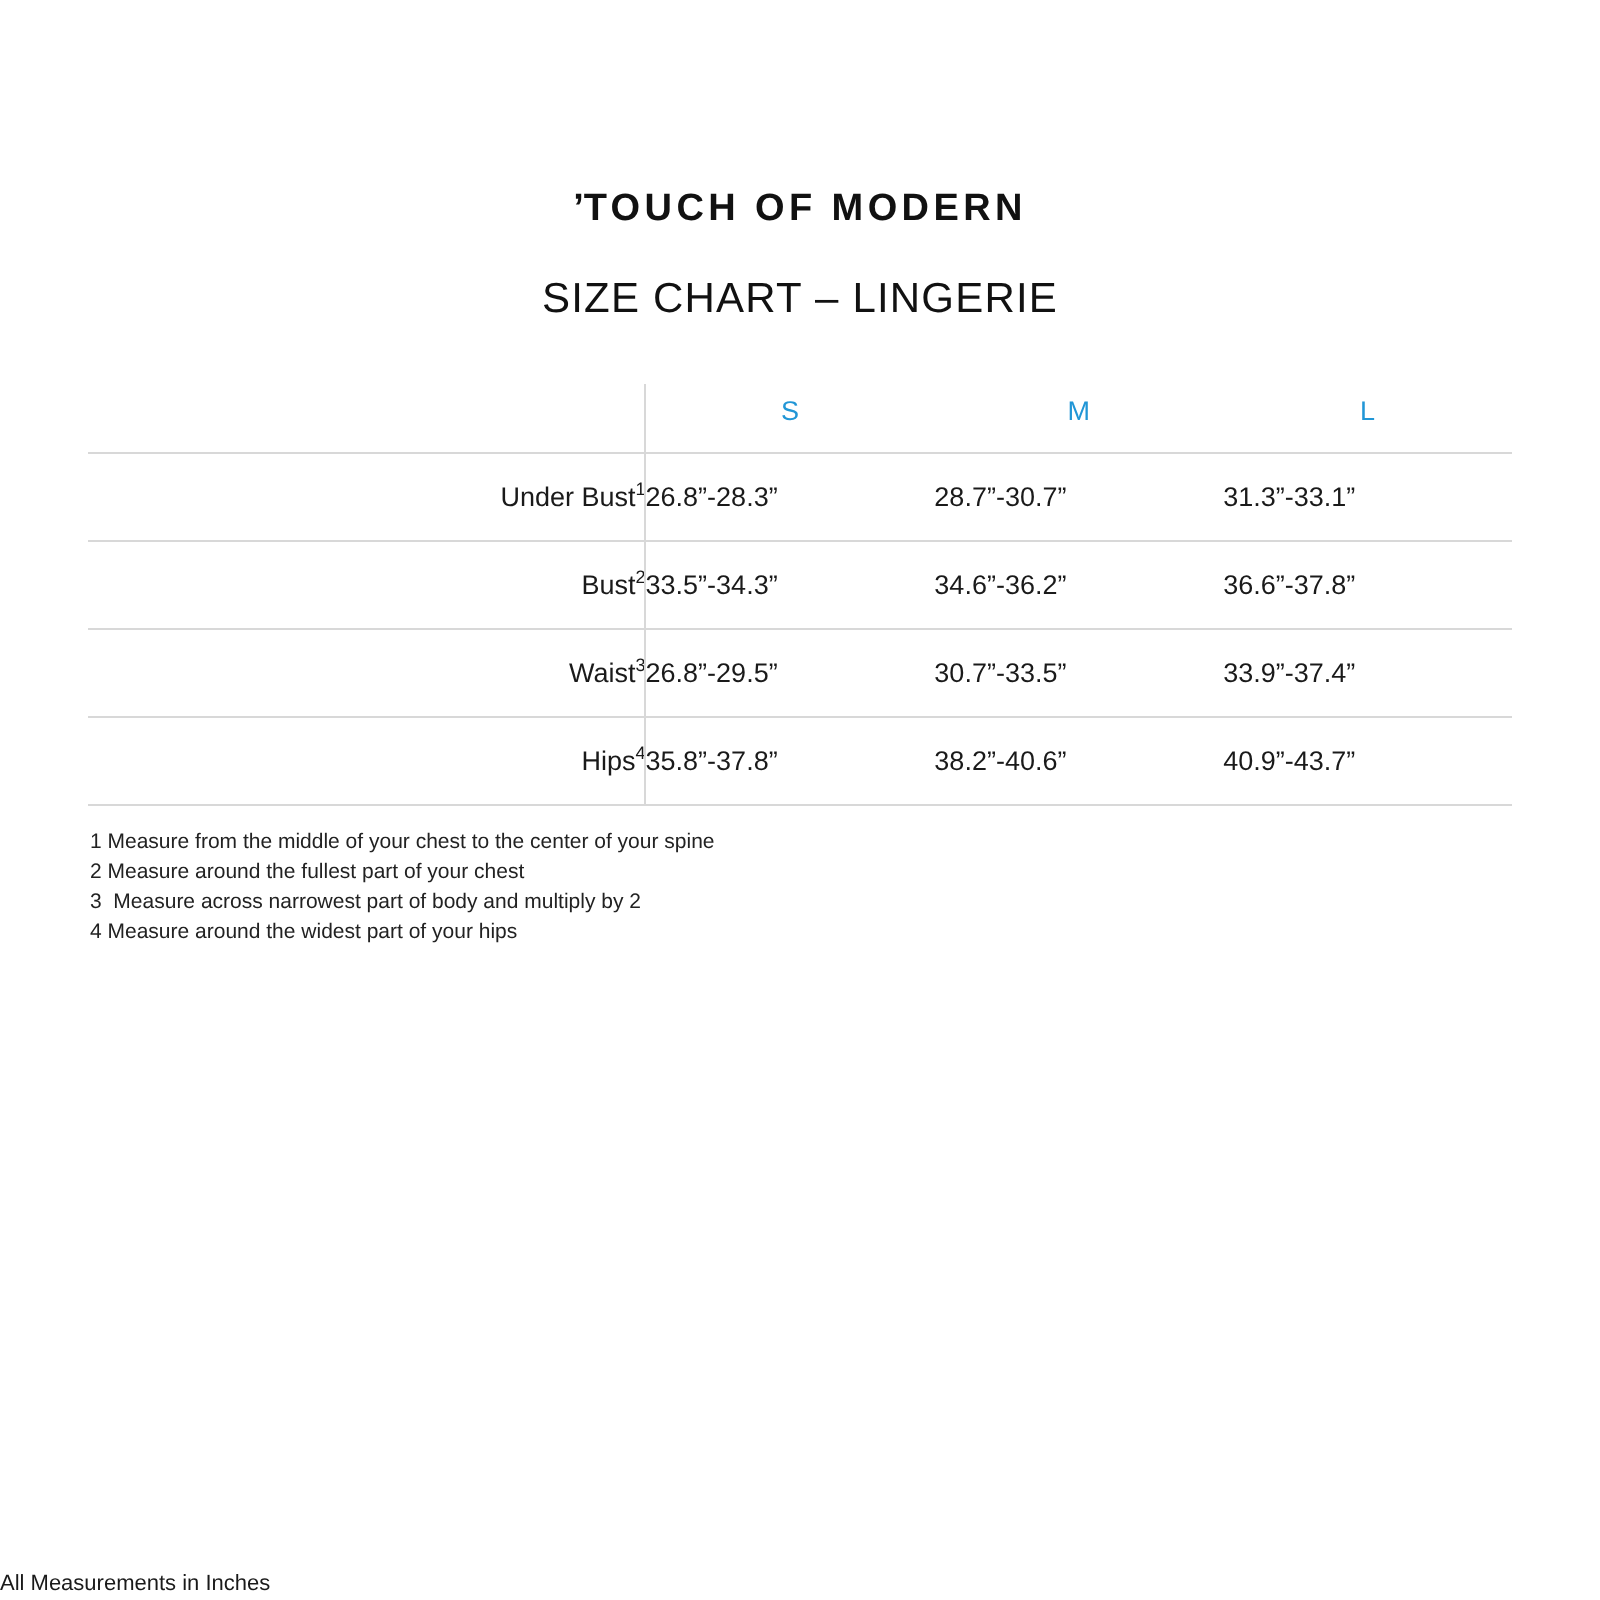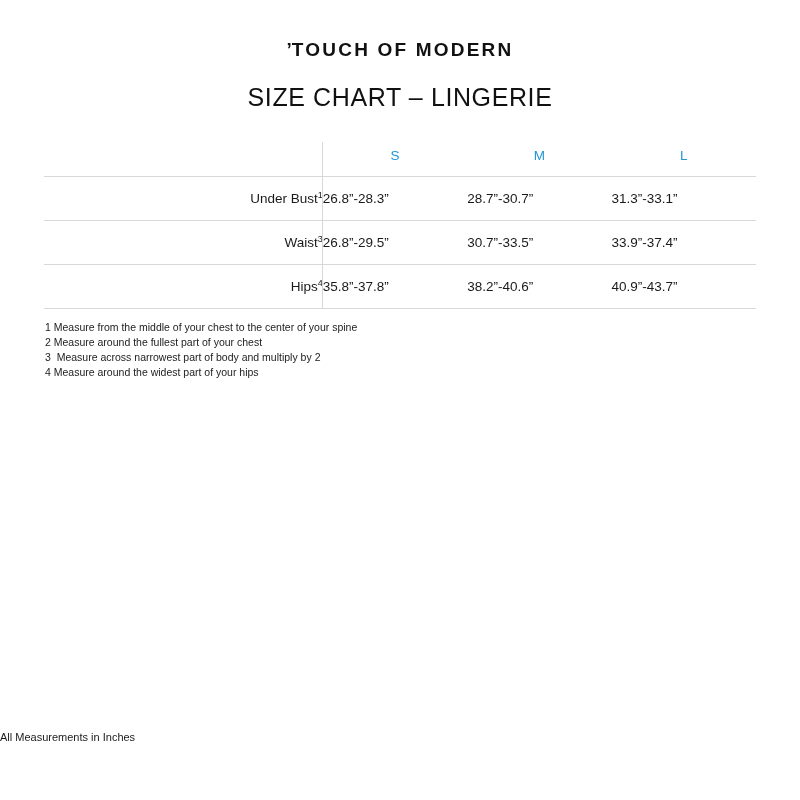--- a/index.html
+++ b/index.html
@@ -17,37 +17,37 @@
   .page {
     position: relative;
     width: 800px;
     height: 800px;
     box-sizing: border-box;
   }
 
   
   .brand {
     text-align: center;
-    margin-top: 39px;
+    margin-top: 94px;
     font-size: 19px;
     letter-spacing: 2.2px;
     font-weight: 700;
     color: #111111;
     position: relative;
   }
   .brand .apos {
     font-size: 19px;
     letter-spacing: 0;
   }
 
   
   .title {
     text-align: center;
     margin-top: 22px;
-    font-size: 25px;
+    font-size: 21px;
     font-weight: 400;
     letter-spacing: 0.6px;
     color: #111111;
   }
 
   
   .section-heading {
     text-align: center;
     margin-top: 78px;
     font-size: 14.5px;
@@ -171,20 +171,26 @@
         </tr>
       </thead>
       <tbody>
         <tr>
           <td class="row-label divider-cell"><span>Under Bust</span><sup>1</sup></td>
           <td>26.8”-28.3”</td>
           <td>28.7”-30.7”</td>
           <td>31.3”-33.1”</td>
         </tr>
         <tr>
+          <td class="row-label divider-cell"><span>Bust</span><sup>2</sup></td>
+          <td>33.5”-34.3”</td>
+          <td>34.6”-36.2”</td>
+          <td>36.6”-37.8”</td>
+        </tr>
+        <tr>
           <td class="row-label divider-cell"><span>Waist</span><sup>3</sup></td>
           <td>26.8”-29.5”</td>
           <td>30.7”-33.5”</td>
           <td>33.9”-37.4”</td>
         </tr>
         <tr>
           <td class="row-label divider-cell"><span>Hips</span><sup>4</sup></td>
           <td>35.8”-37.8”</td>
           <td>38.2”-40.6”</td>
           <td>40.9”-43.7”</td>

